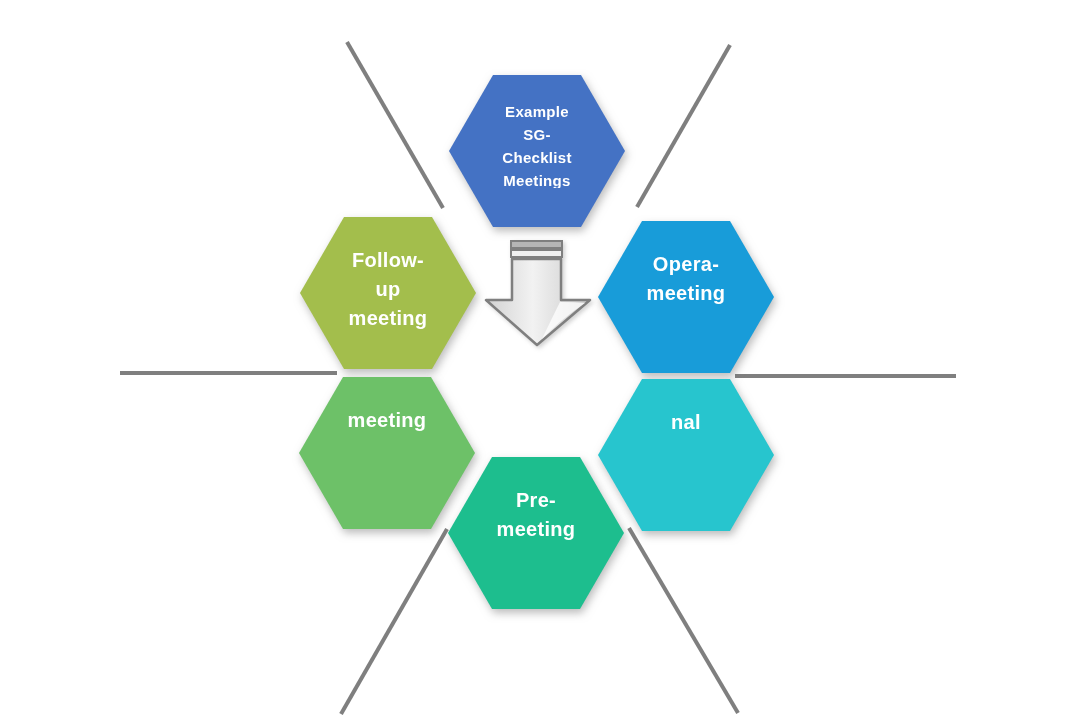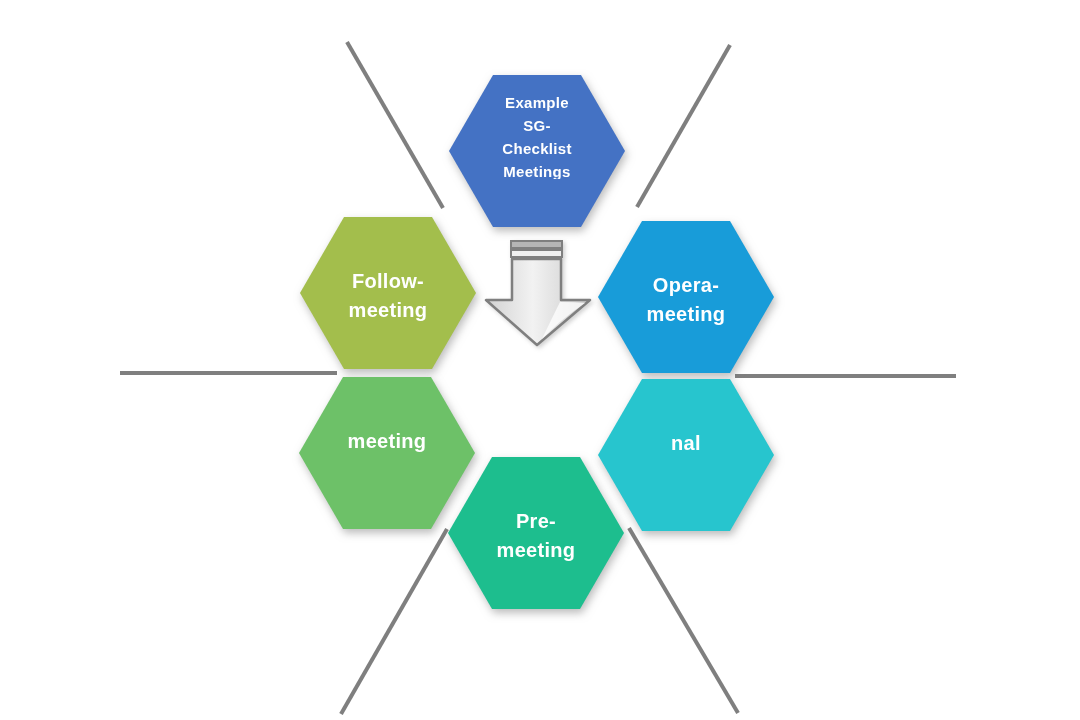--- a/index.html
+++ b/index.html
@@ -23,30 +23,30 @@
     position: absolute; inset: 0;
     filter: drop-shadow(2px 4px 4px rgba(120,120,120,0.5));
   }
   .hex-shape {
     position: absolute; inset: 0;
     clip-path: polygon(25% 0%, 75% 0%, 100% 50%, 75% 100%, 25% 100%, 0% 50%);
     background: #999;
   }
   .hex-label {
     position: absolute; inset: 0;
-    padding-top: 50px;
+    padding-top: 29px;
     text-align: center;
     color: #ffffff;
     font-weight: 700;
     font-size: 20px;
     line-height: 29px;
     letter-spacing: 0.3px;
   }
   .hex-label.small {
-    padding-top: 16px;
+    padding-top: 25px;
     font-size: 15px;
     line-height: 23px;
   }
   .clip-box { height: 88px; overflow: hidden; }
 </style>
 </head>
 <body>
 
 <div id="canvas">
 
@@ -86,20 +86,21 @@
       </div>
     </div>
   </div>
 
   <div class="hex" style="left:300px; top:217px">
     <div class="hex-shadow">
       <div class="hex-shape" style="background-color: rgb(163, 190, 76);"></div>
     </div>
     <div class="hex-label">
       <div>Follow-</div>
+      <div>up</div>
       <div>meeting</div>
     </div>
   </div>
 
   <div class="hex" style="left:598px; top:221px">
     <div class="hex-shadow">
       <div class="hex-shape" style="background-color: rgb(24, 156, 217);"></div>
     </div>
     <div class="hex-label">
       <div>Opera-</div>

